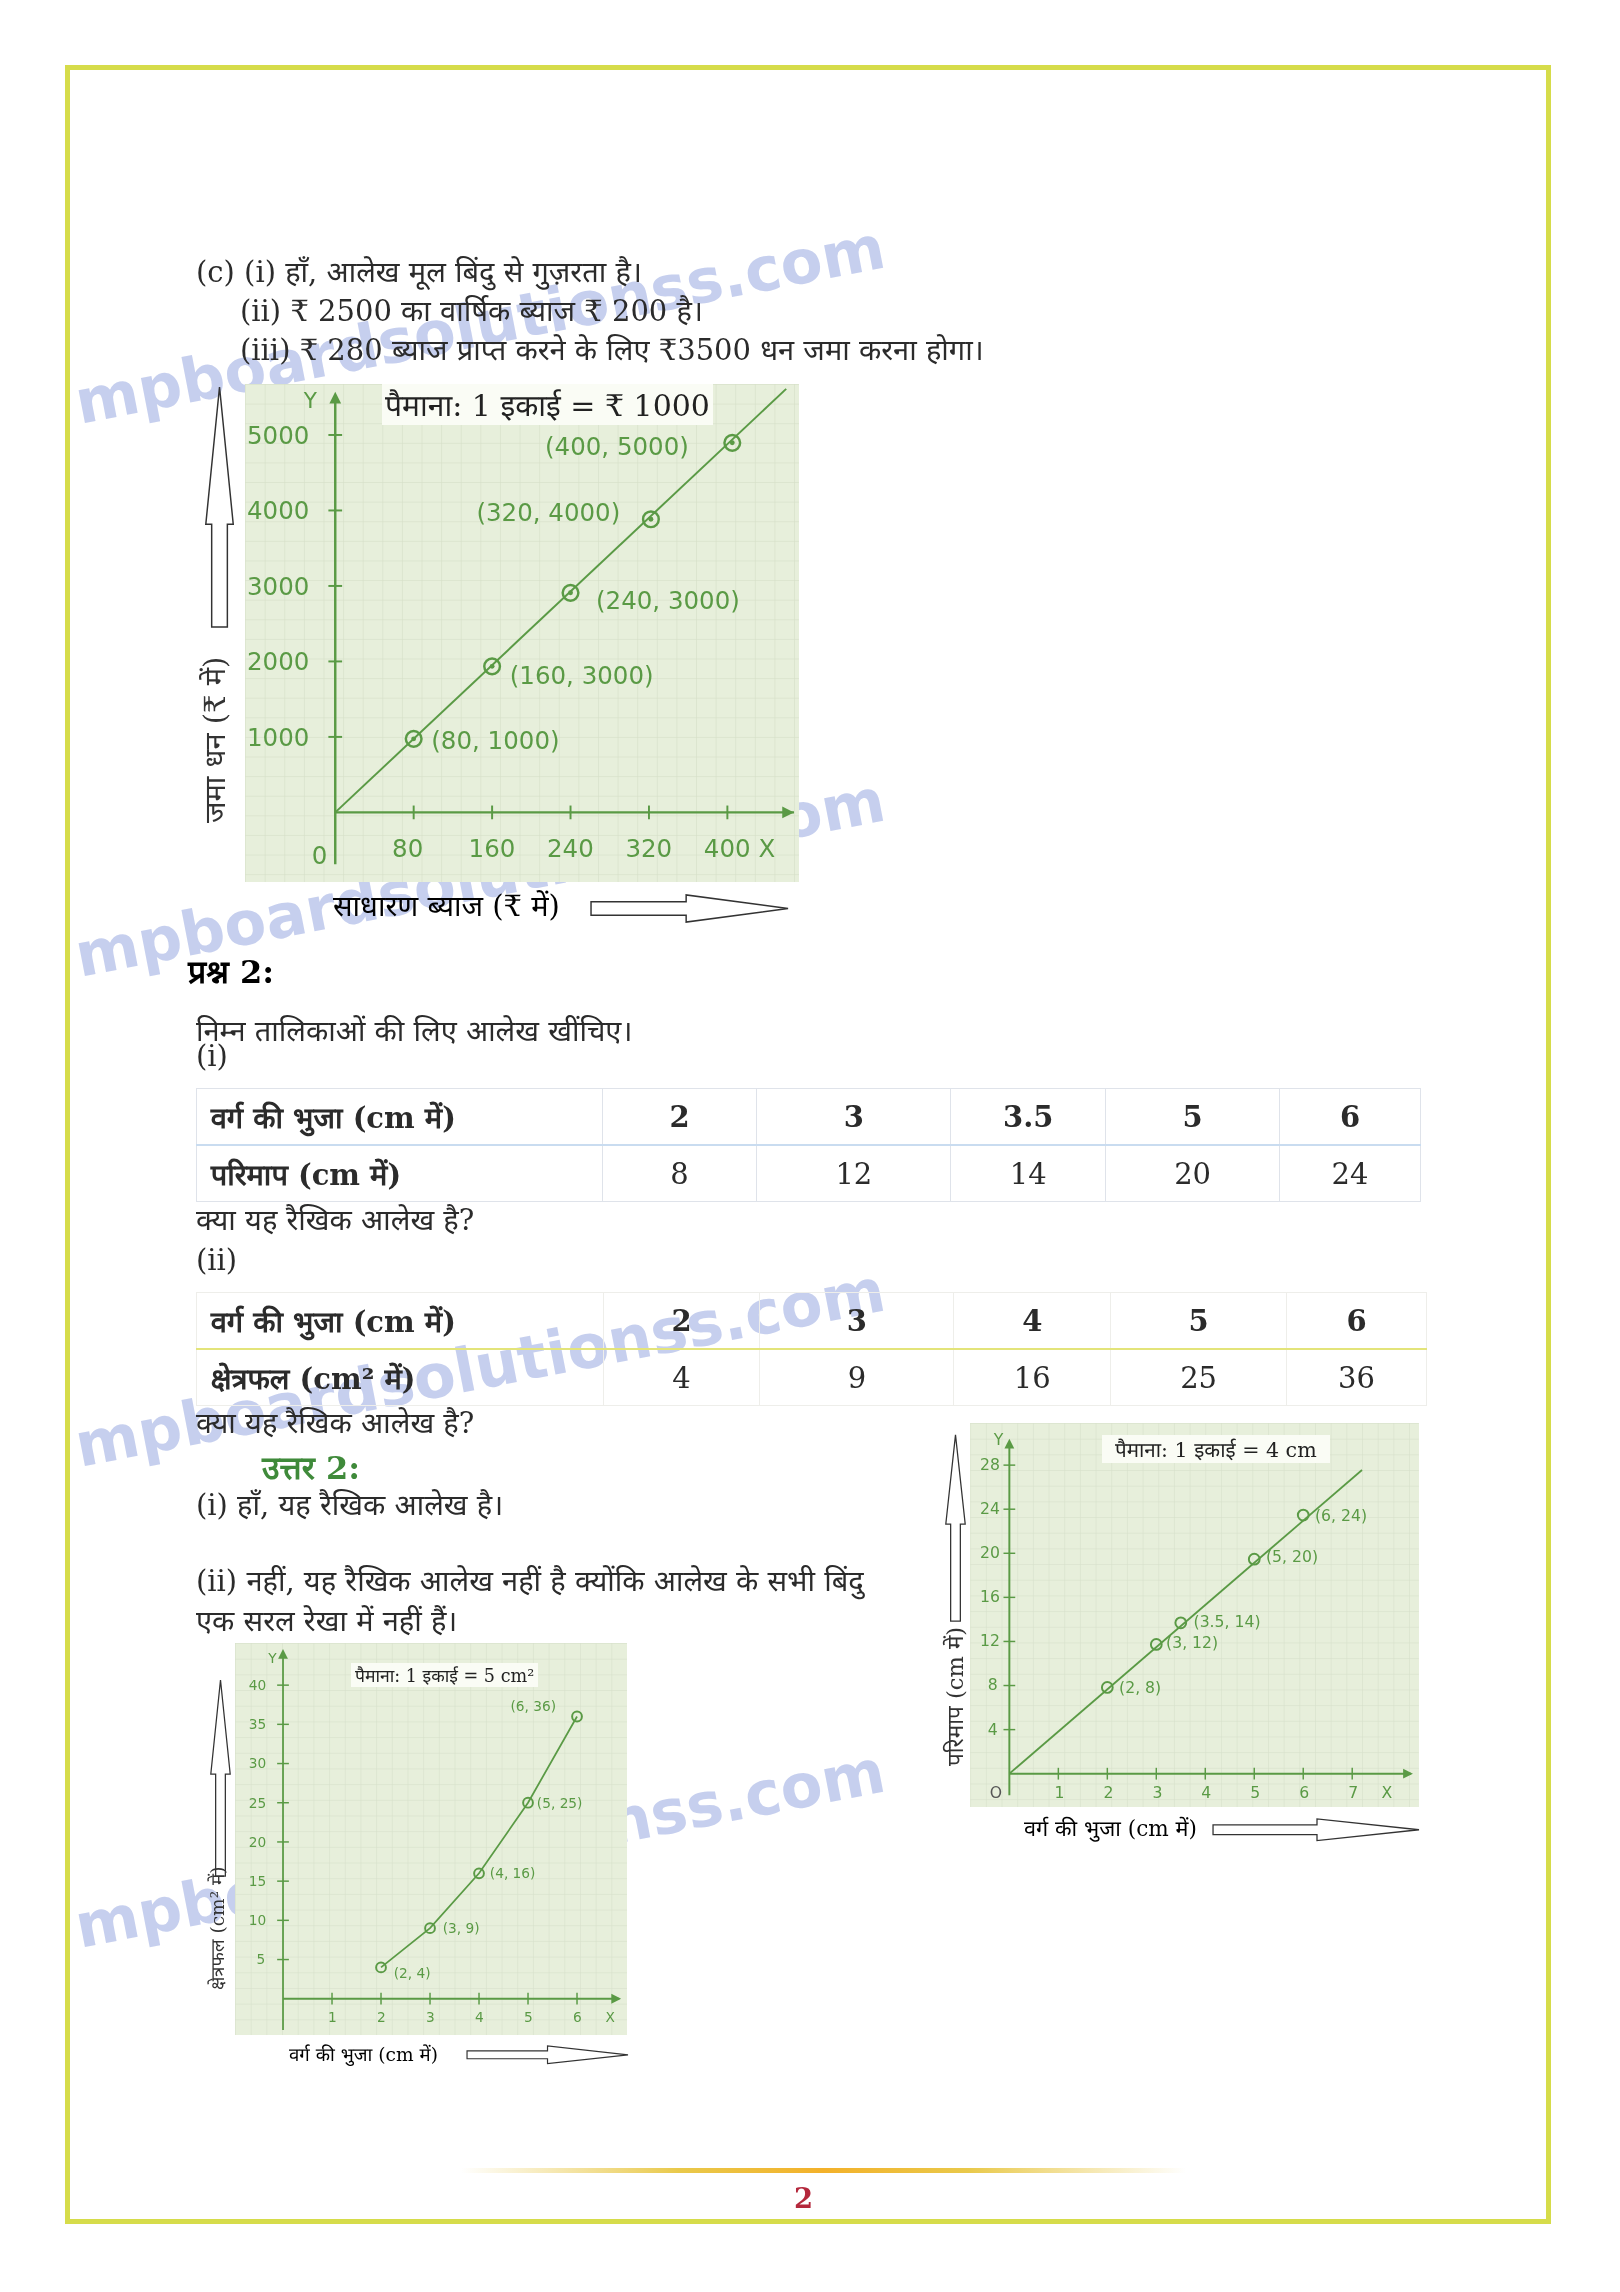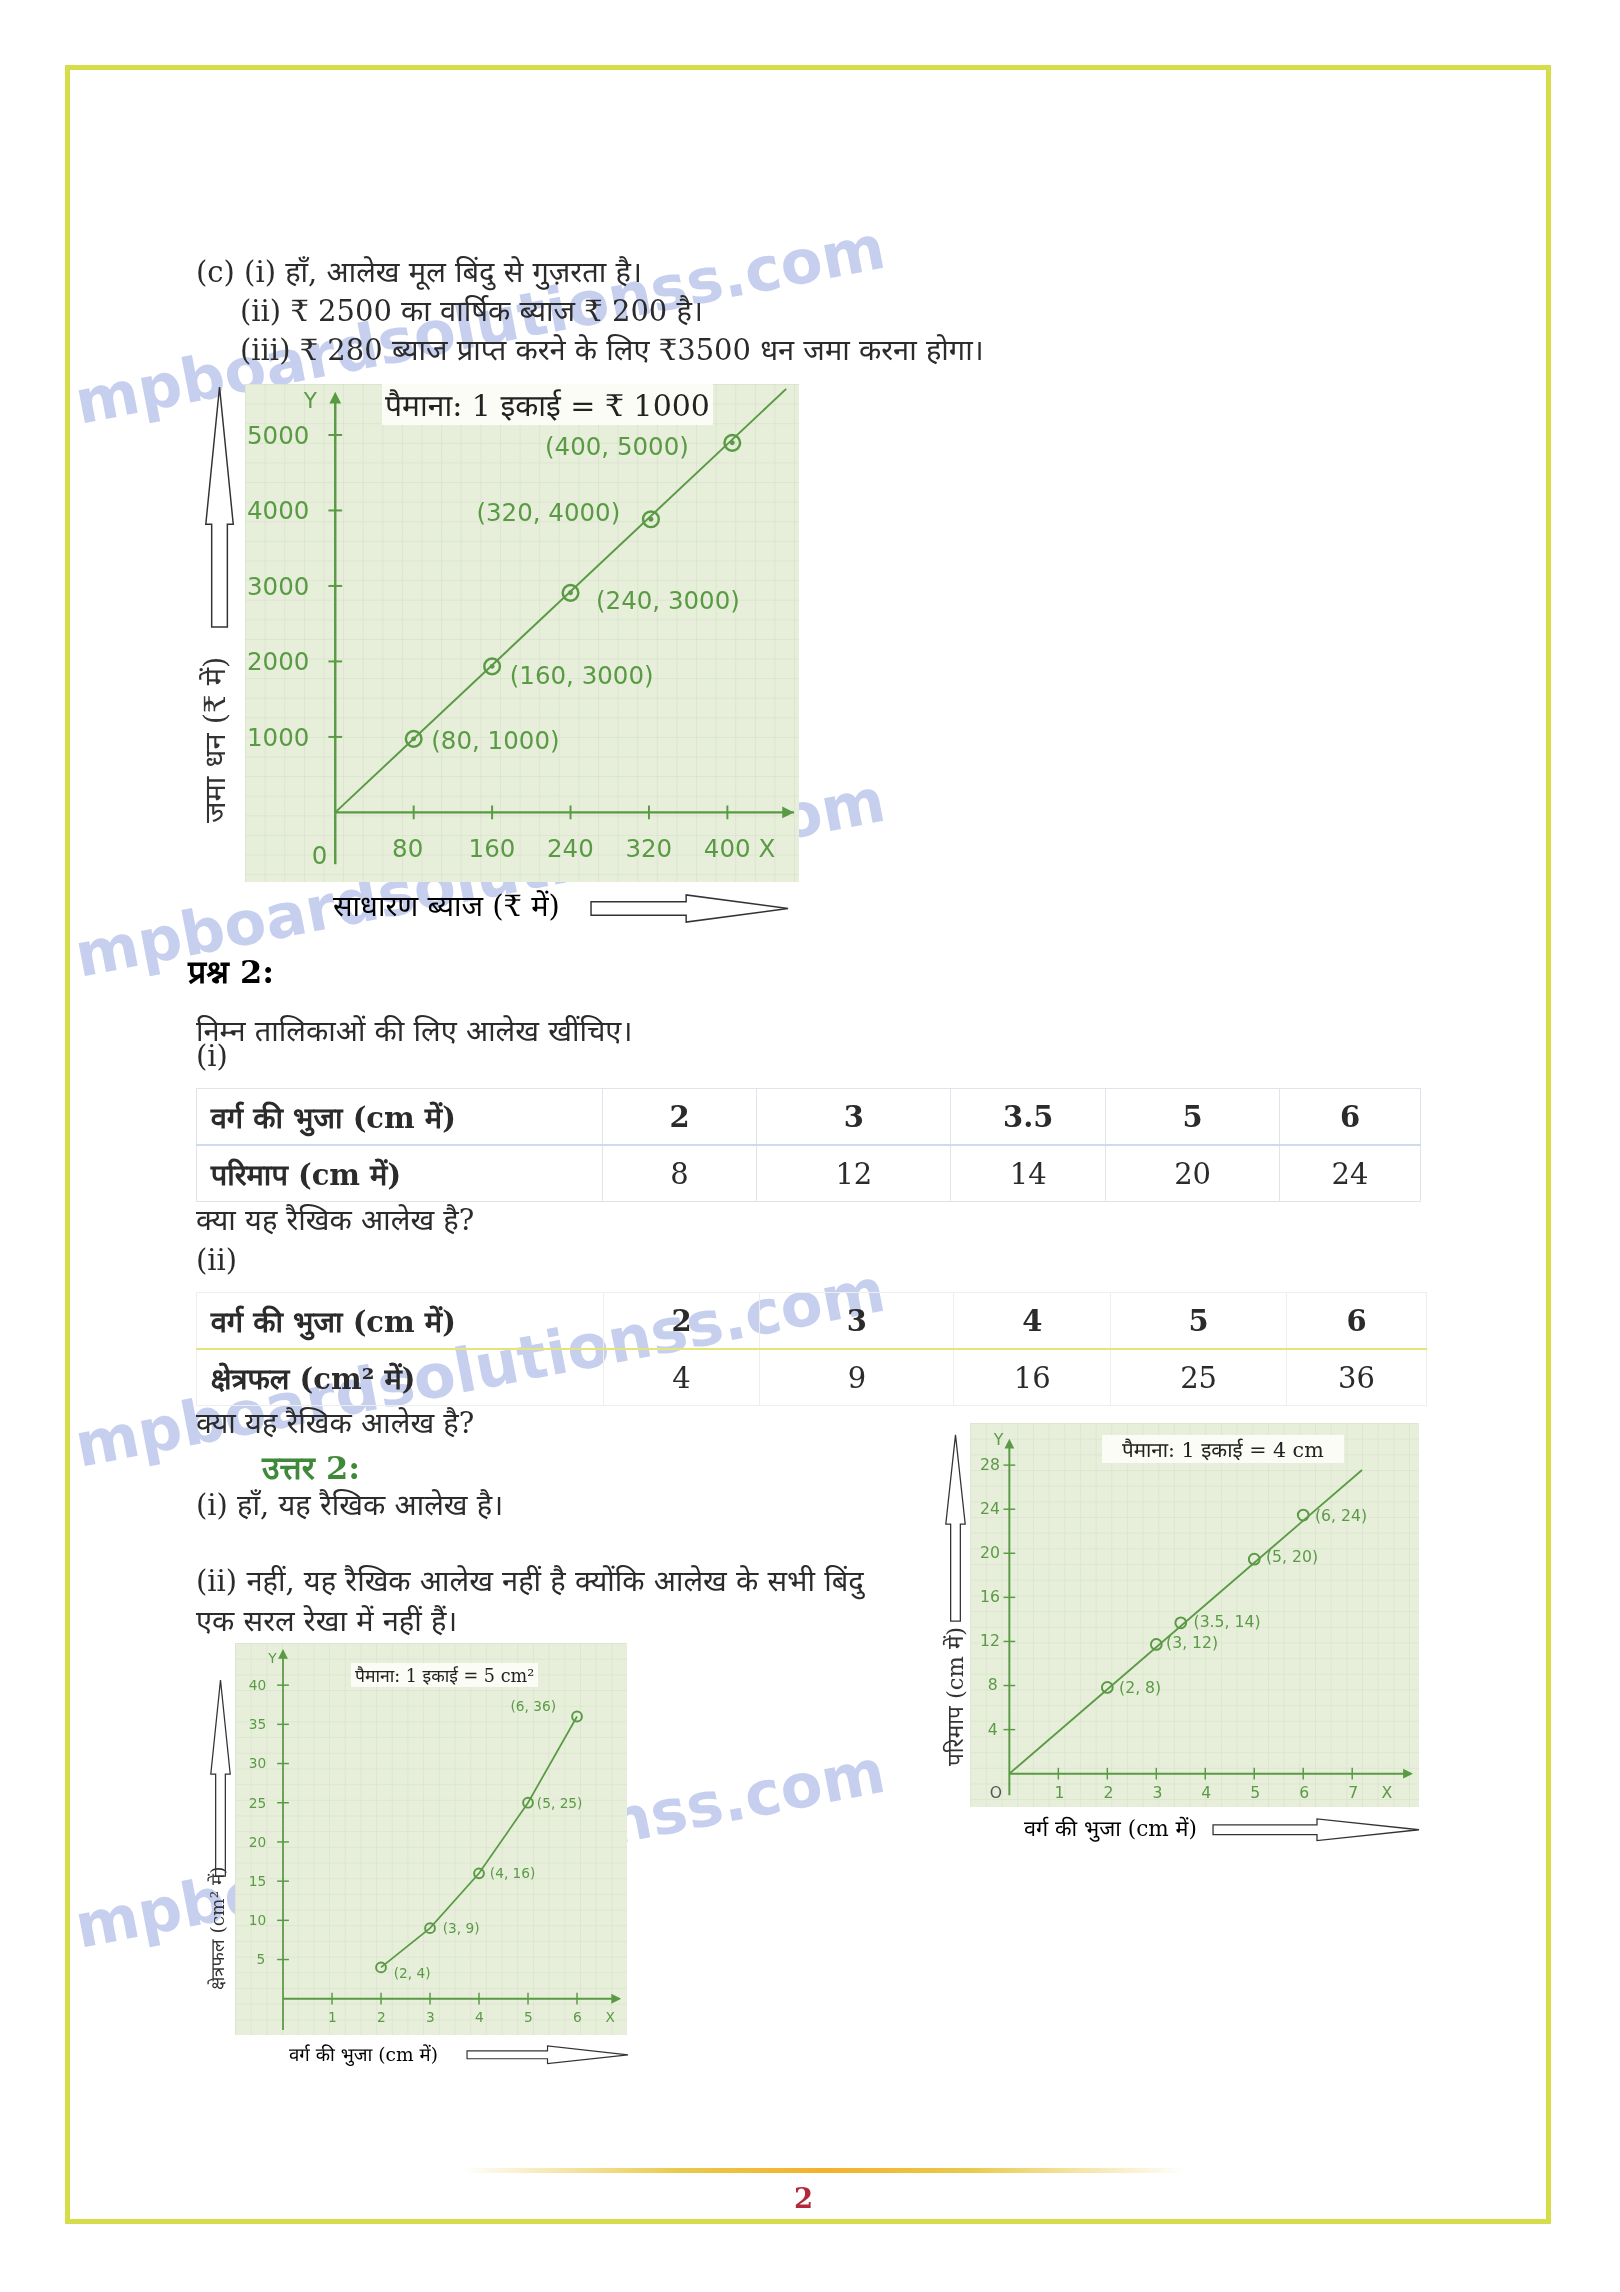--- a/index.html
+++ b/index.html
@@ -247,21 +247,21 @@
         <text x="386" y="383">7</text>
           <text x="420" y="383">X</text>
         <text x="24" y="22">Y</text>
         <text x="152" y="276">(2, 8)</text>
         <text x="200" y="230">(3, 12)</text>
         <text x="228" y="208">(3.5, 14)</text>
         <text x="302" y="142">(5, 20)</text>
         <text x="352" y="100">(6, 24)</text>
       </g>
     </svg>
-    <div class="scale-label" style="left:132px;top:11.8px;font-size:20.6px;padding:0 20px;">पैमाना: 1 इकाई = 4 cm</div>
+    <div class="scale-label" style="left:132px;top:11.8px;font-size:20.6px;padding:0 13px;">पैमाना: 1 इकाई = 4 cm</div>
   </div>
 
   <div class="axis-label-h" style="left:1024px;top:1813px;font-size:21.6px;">वर्ग की भुजा (cm में)</div>
   <svg class="abs" style="left:1211px;top:1817px;" width="212" height="25.5" viewBox="0 0 216 26">
     <polygon points="2,8 108,8 108,2 212,13 108,24 108,18 2,18" fill="#fff" stroke="#333" stroke-width="1.3"></polygon>
   </svg>
 </div>
 
 <div>
   <svg class="abs" style="left:204px;top:1676px;" width="33" height="206" viewBox="0 0 34 210">

